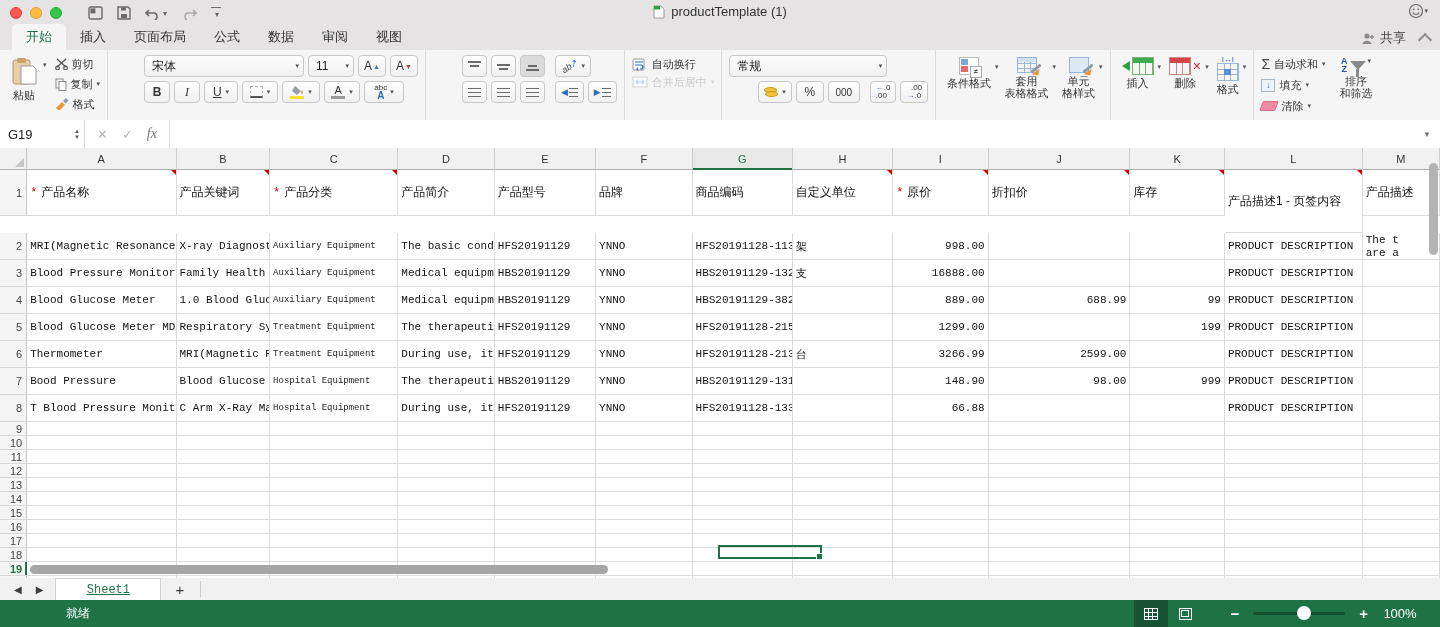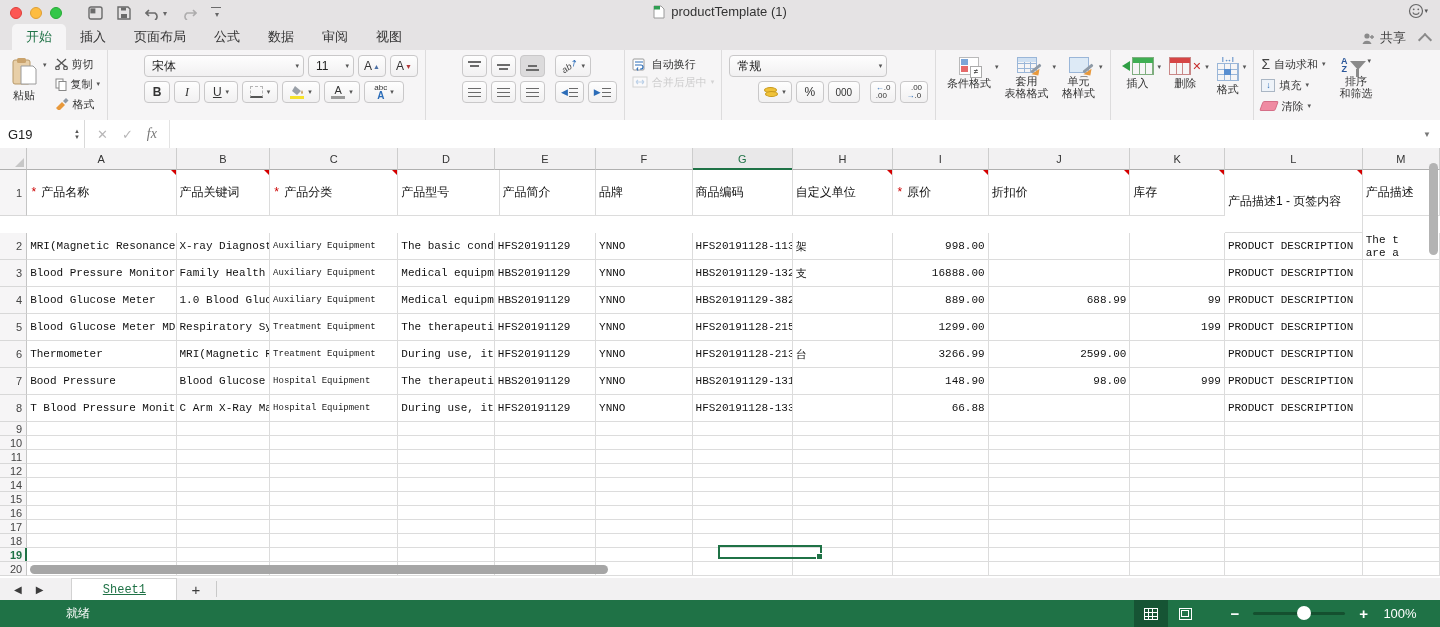--- a/index.html
+++ b/index.html
@@ -110,21 +110,21 @@
   .c-small{font-size:9px;color:#222;}
   .c-num{justify-content:flex-end;}
   .c-wrap{white-space:pre-line;align-items:flex-start;line-height:13px;padding-top:1px;}
   .selbox{position:absolute;border:2px solid #1f7246;box-sizing:border-box;background:transparent;}
   .handle{position:absolute;width:5px;height:5px;background:#1f7246;right:-3px;bottom:-3px;border:1px solid #fff;}
   .hscroll{position:absolute;height:9px;border-radius:5px;background:#a6a6a6;}
   .vscroll{position:absolute;width:9px;border-radius:5px;background:#b3b3b3;}
   
   .sheetbar{position:absolute;top:578px;left:0;right:0;height:22px;background:#f2f1f2;display:flex;align-items:center;}
   .snav{color:#3c3c3c;font-size:10px;margin-left:14px;display:flex;gap:14px;}
-  .stab{margin-left:28px;height:22px;background:#fff;border:1px solid #d2d2d2;border-bottom:none;border-radius:0;min-width:104px;
+  .stab{margin-left:12px;height:22px;background:#fff;border:1px solid #d2d2d2;border-bottom:none;border-radius:0;min-width:104px;
         display:flex;align-items:center;justify-content:center;color:#1f7246;font-family:"Liberation Mono","DejaVu Sans Mono",monospace;font-size:12px;text-decoration:underline;}
   .addsheet{margin-left:14px;font-size:15px;color:#3c3c3c;}
   .sheetdiv{width:1px;height:16px;background:#c9c9c9;margin-left:16px;}
   
   .statusbar{position:absolute;top:600px;left:0;right:0;height:27px;background:#1f7246;color:#fff;display:flex;align-items:center;font-size:12px;}
   .status-left{margin-left:66px;}
   .status-right{position:absolute;right:0;display:flex;align-items:center;height:27px;}
   .viewbox{width:34px;height:27px;display:flex;align-items:center;justify-content:center;}
   .viewbox.on{background:#165434;}
   .gridic{width:14px;height:12px;border:1.5px solid #fff;background:
@@ -550,25 +550,25 @@
             <span class="req">*</span>
             <span>产品名称</span>
           </div>
           <div class="g-cell g-hcell cmt" style="width: 97px; height: 46px;">
             <span>产品关键词</span>
           </div>
           <div class="g-cell g-hcell cmt" style="width: 133px; height: 46px;">
             <span class="req">*</span>
             <span>产品分类</span>
           </div>
+          <div class="g-cell g-hcell" style="width: 100px; height: 46px;">
+            <span>产品简介</span>
+          </div>
           <div class="g-cell g-hcell" style="width: 105px; height: 46px;">
             <span>产品型号</span>
-          </div>
-          <div class="g-cell g-hcell" style="width: 100px; height: 46px;">
-            <span>产品简介</span>
           </div>
           <div class="g-cell g-hcell" style="width: 100px; height: 46px;">
             <span>品牌</span>
           </div>
           <div class="g-cell g-hcell" style="width: 104px; height: 46px;">
             <span>商品编码</span>
           </div>
           <div class="g-cell g-hcell cmt" style="width: 104px; height: 46px;">
             <span>自定义单位</span>
           </div>
@@ -760,20 +760,36 @@
           <div class="g-cell" style="width: 100px; height: 14px;"></div>
           <div class="g-cell" style="width: 104px; height: 14px;"></div>
           <div class="g-cell" style="width: 104px; height: 14px;"></div>
           <div class="g-cell" style="width: 99px; height: 14px;"></div>
           <div class="g-cell" style="width: 147px; height: 14px;"></div>
           <div class="g-cell" style="width: 98px; height: 14px;"></div>
           <div class="g-cell" style="width: 143px; height: 14px;"></div>
           <div class="g-cell" style="width: 80px; height: 14px;"></div>
         </div>
         <div class="g-row">
+          <div class="g-rh" style="height: 14px;">13</div>
+          <div class="g-cell" style="width: 155px; height: 14px;"></div>
+          <div class="g-cell" style="width: 97px; height: 14px;"></div>
+          <div class="g-cell" style="width: 133px; height: 14px;"></div>
+          <div class="g-cell" style="width: 100px; height: 14px;"></div>
+          <div class="g-cell" style="width: 105px; height: 14px;"></div>
+          <div class="g-cell" style="width: 100px; height: 14px;"></div>
+          <div class="g-cell" style="width: 104px; height: 14px;"></div>
+          <div class="g-cell" style="width: 104px; height: 14px;"></div>
+          <div class="g-cell" style="width: 99px; height: 14px;"></div>
+          <div class="g-cell" style="width: 147px; height: 14px;"></div>
+          <div class="g-cell" style="width: 98px; height: 14px;"></div>
+          <div class="g-cell" style="width: 143px; height: 14px;"></div>
+          <div class="g-cell" style="width: 80px; height: 14px;"></div>
+        </div>
+        <div class="g-row">
           <div class="g-rh" style="height: 14px;">14</div>
           <div class="g-cell" style="width: 155px; height: 14px;"></div>
           <div class="g-cell" style="width: 97px; height: 14px;"></div>
           <div class="g-cell" style="width: 133px; height: 14px;"></div>
           <div class="g-cell" style="width: 100px; height: 14px;"></div>
           <div class="g-cell" style="width: 105px; height: 14px;"></div>
           <div class="g-cell" style="width: 100px; height: 14px;"></div>
           <div class="g-cell" style="width: 104px; height: 14px;"></div>
           <div class="g-cell" style="width: 104px; height: 14px;"></div>
           <div class="g-cell" style="width: 99px; height: 14px;"></div>

